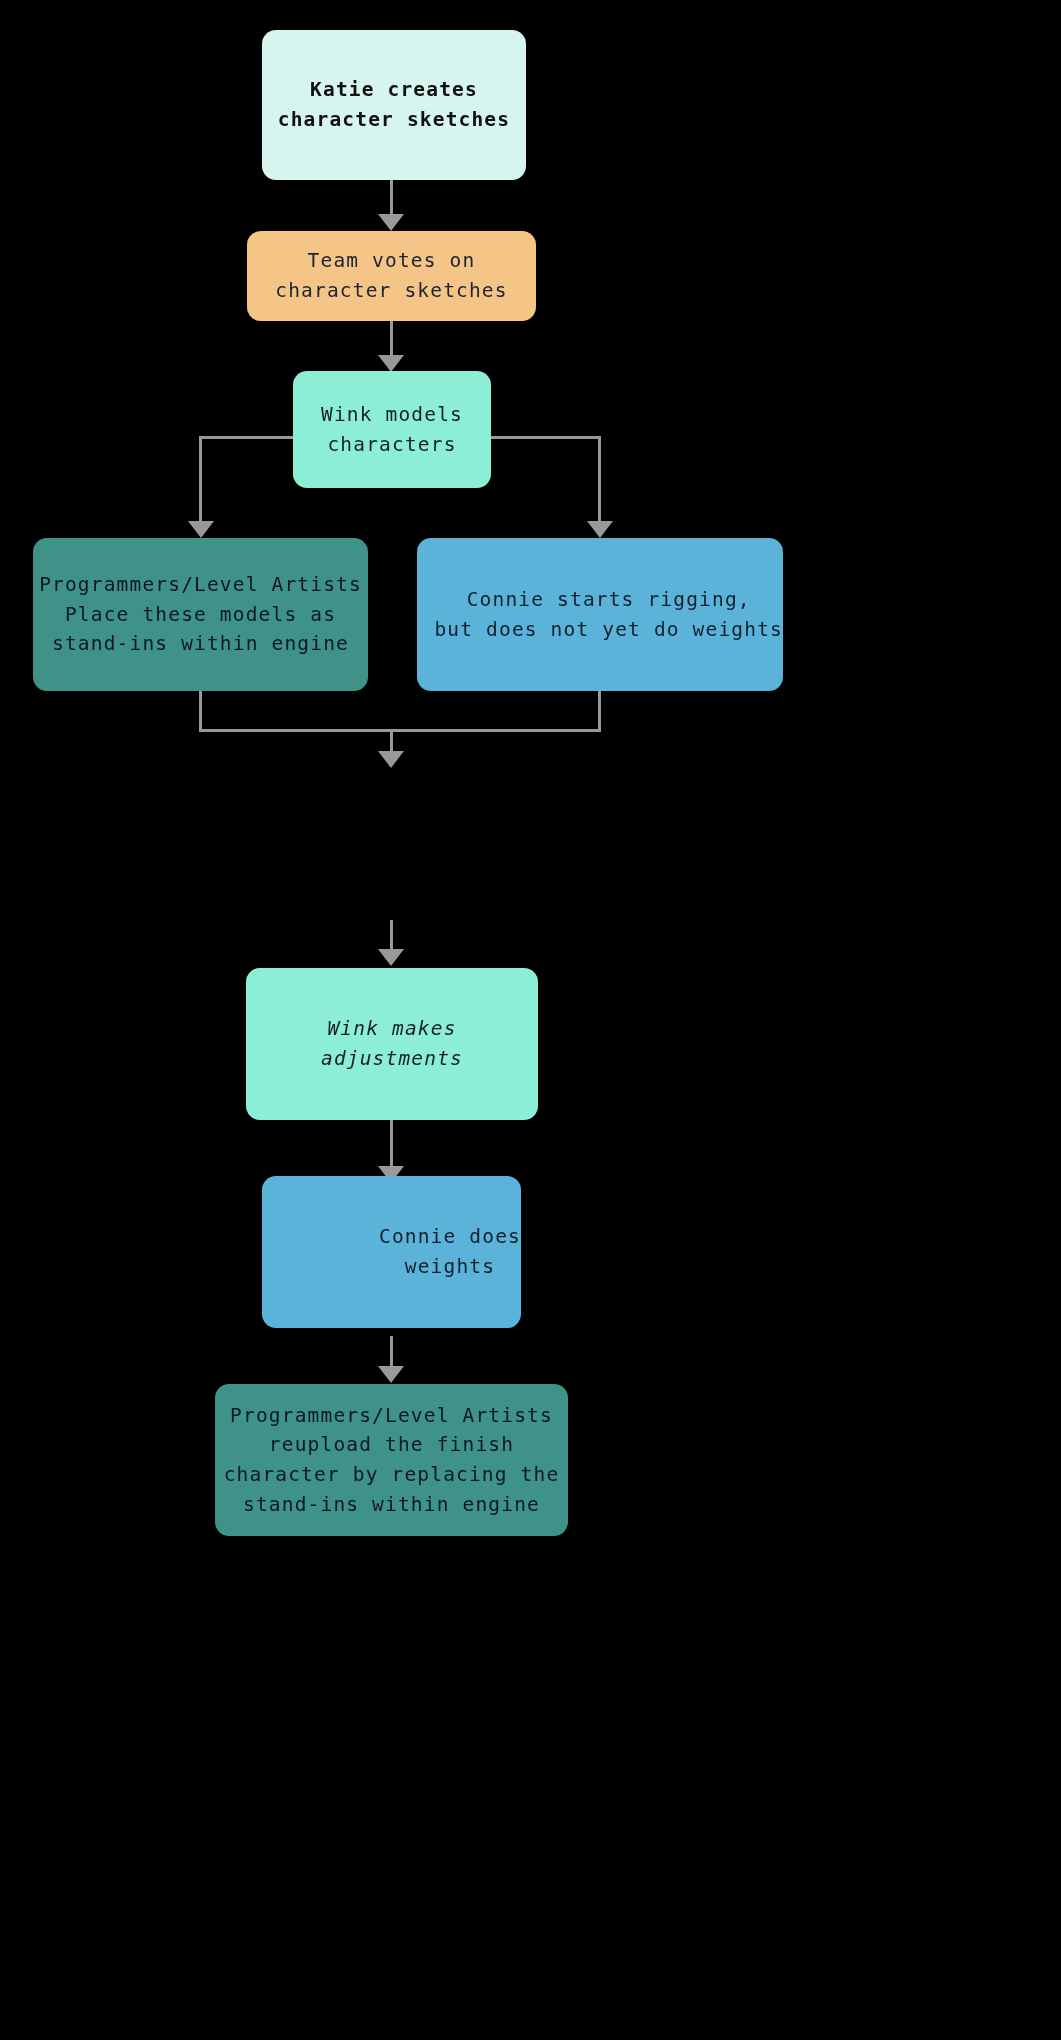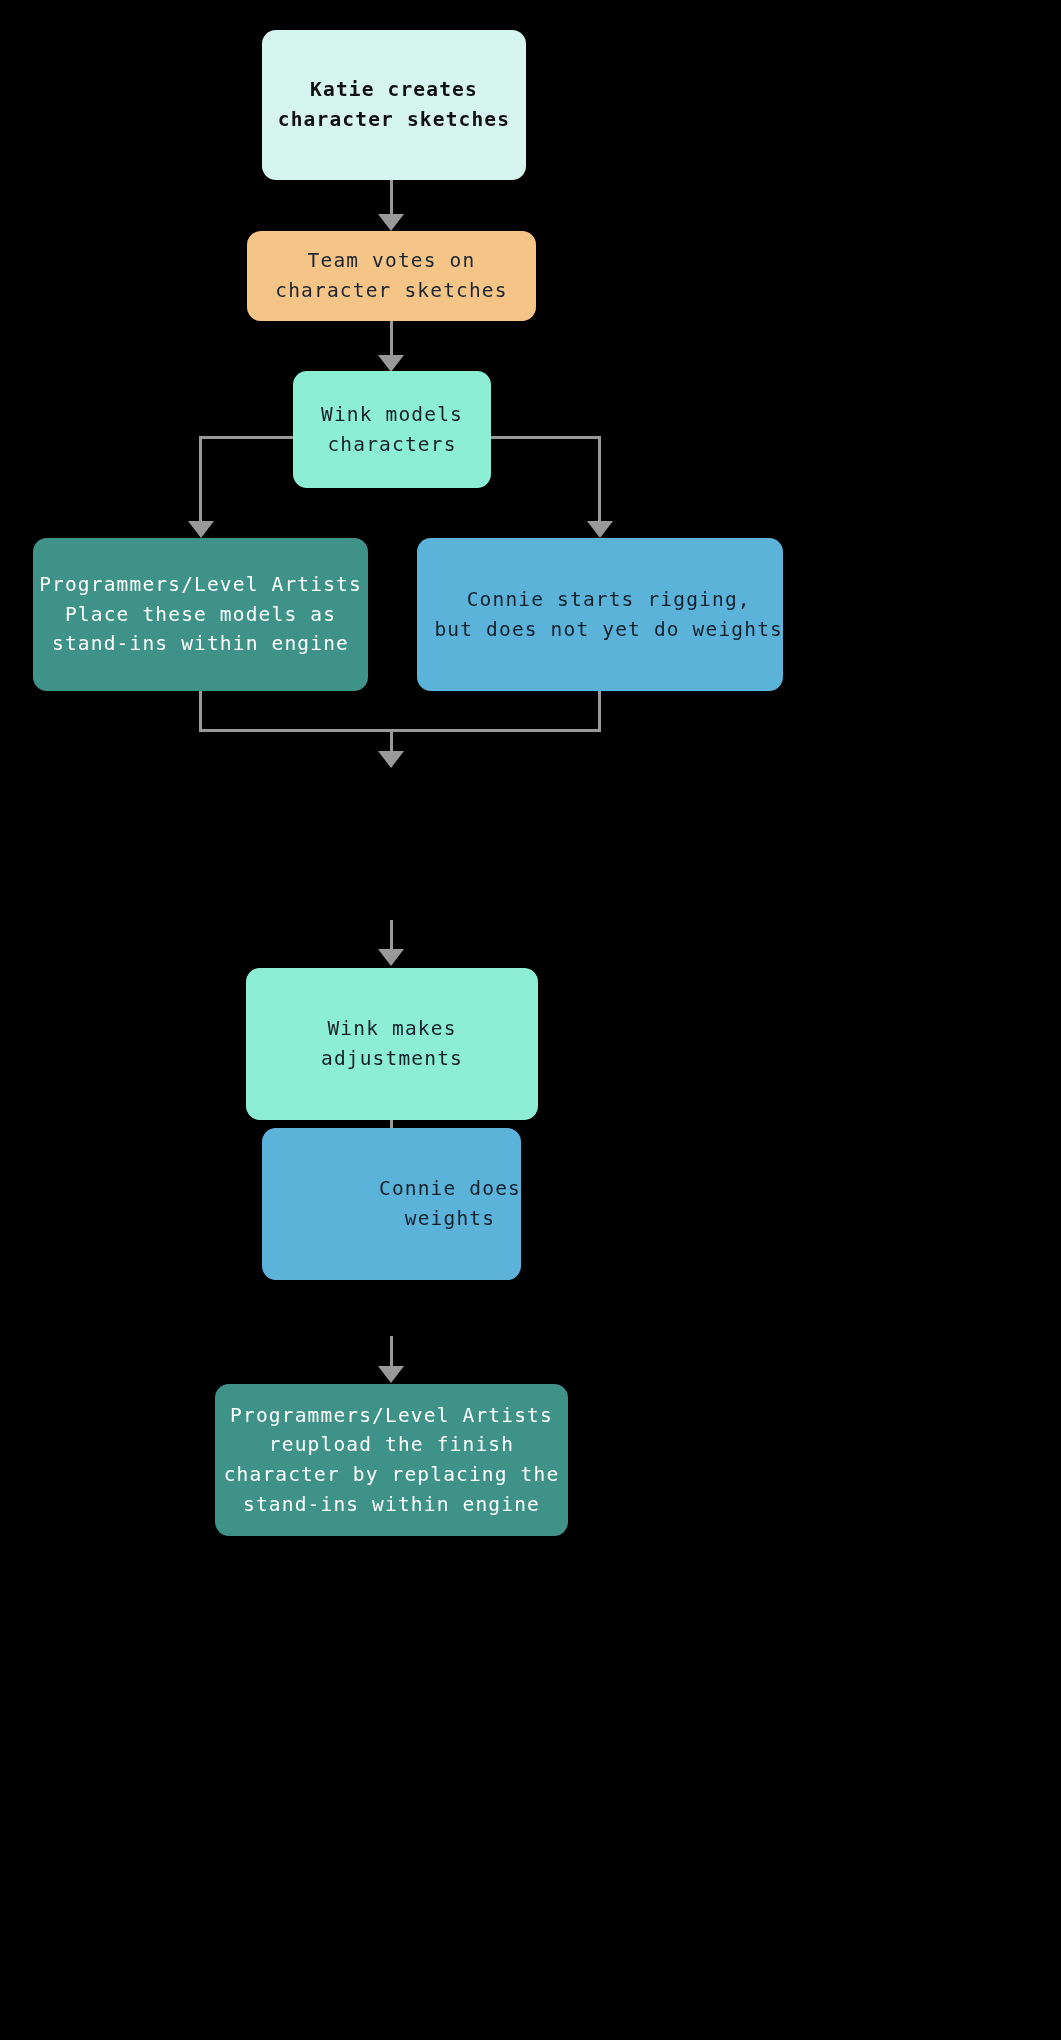--- a/index.html
+++ b/index.html
@@ -27,34 +27,34 @@
     line-height: 1.52;
     white-space: pre;
     z-index: 3;
   }
   .node .node-label { display: block; }
 
   
   .theme-pale-mint   { background: #d6f5ee; color: #111111; }
   .theme-orange      { background: #f5c588; color: #1b2430; }
   .theme-aqua        { background: #8ceed5; color: #16212b; }
-  .theme-dark-teal   { background: #3e9288; color: #ffffff; }
+  .theme-dark-teal   { background: #3e9288; color: #0f172a; }
   .theme-blue        { background: #5bb3da; color: #12212c; justify-content: flex-end; }
 
   .bold-label { font-weight: bold; }
 
   
   #n-katie      { left: 262px;  top: 30px;   width: 264px; height: 150px; font-size: 19.5px; }
   #n-vote       { left: 247px;  top: 231px;  width: 289px; height: 90px;  font-size: 19.5px; }
   #n-model      { left: 293px;  top: 371px;  width: 198px; height: 117px; font-size: 19.5px; }
   #n-prog1      { left: 33px;   top: 538px;  width: 335px; height: 153px; font-size: 19.5px; }
   #n-rig        { left: 417px;  top: 538px;  width: 366px; height: 153px; font-size: 19.5px; }
   #n-review     { left: 216px;  top: 768px;  width: 352px; height: 152px; font-size: 19.5px; }
-  #n-adjust     { left: 246px;  top: 968px;  width: 292px; height: 152px; font-size: 19.5px; }
-  #n-weights    { left: 262px;  top: 1128px; width: 259px; height: 152px; font-size: 19.5px; }
+  #n-adjust     { left: 246px;  top: 968px;  width: 292px; height: 152px; font-size: 19.5px; font-style: italic; }
+  #n-weights    { left: 262px;  top: 1176px; width: 259px; height: 152px; font-size: 19.5px; }
   #n-reupload   { left: 215px;  top: 1384px; width: 353px; height: 152px; font-size: 19.5px; }
 
   
   .edge-v, .edge-h {
     position: absolute;
     background: #999999;
     z-index: 1;
   }
   .edge-v { width: 3px; }
   .edge-h { height: 3px; }

